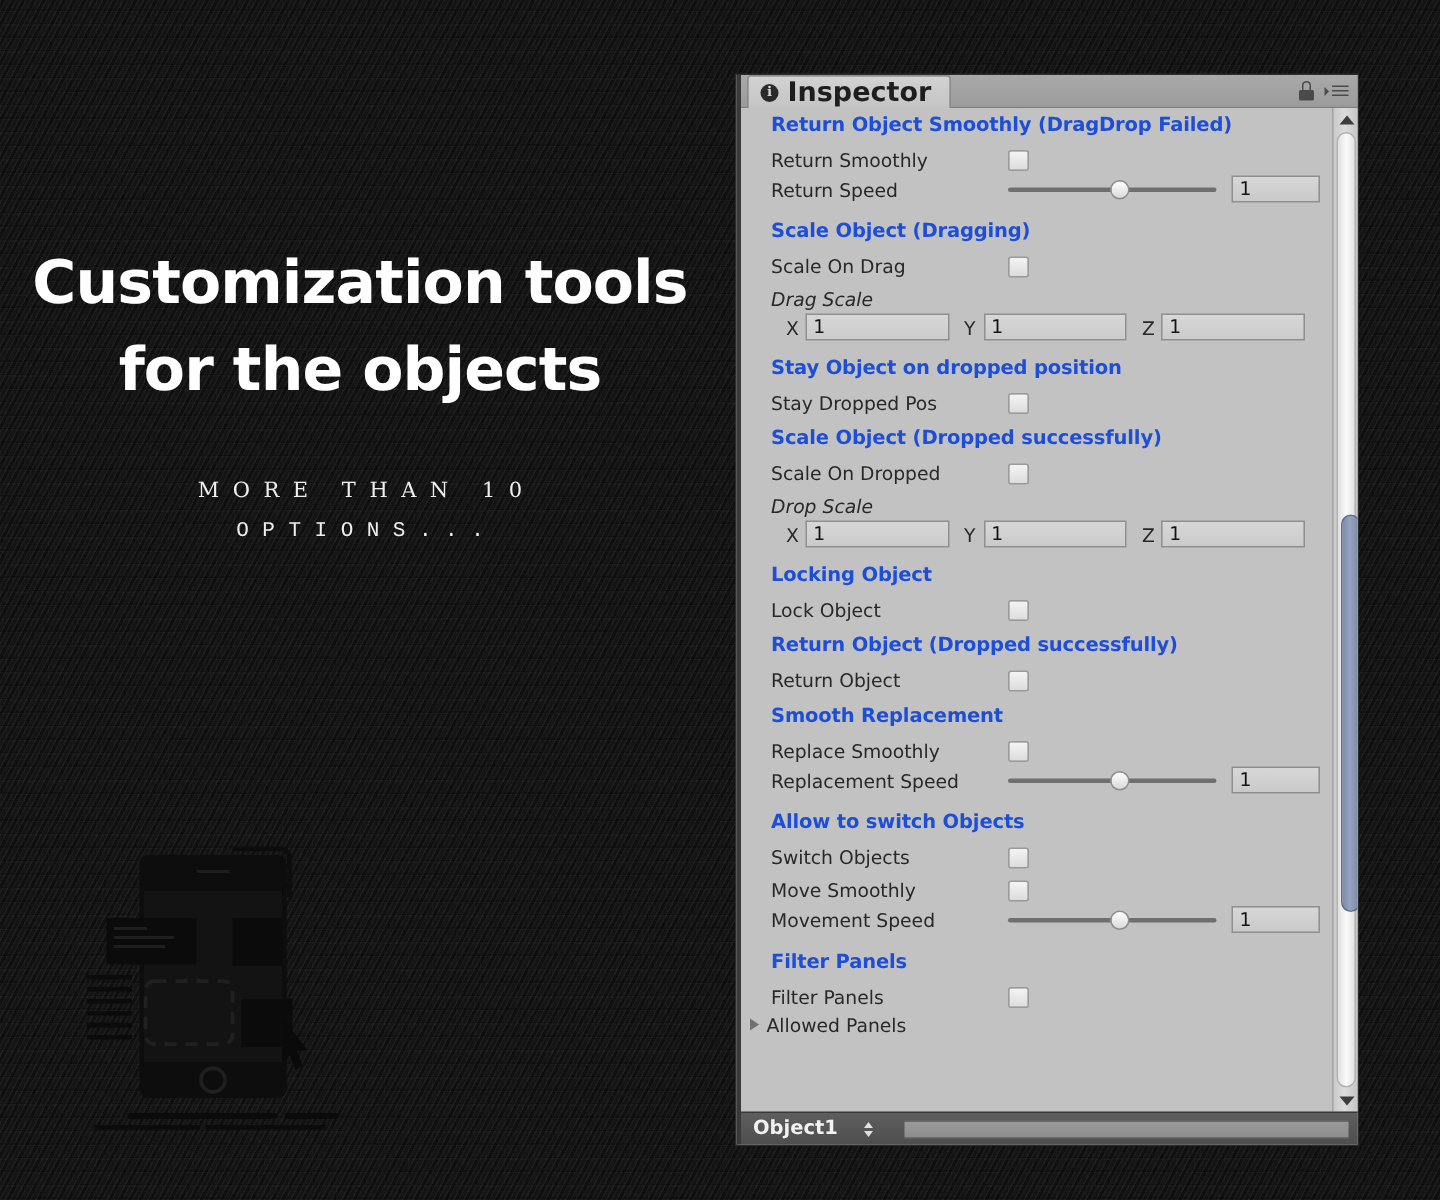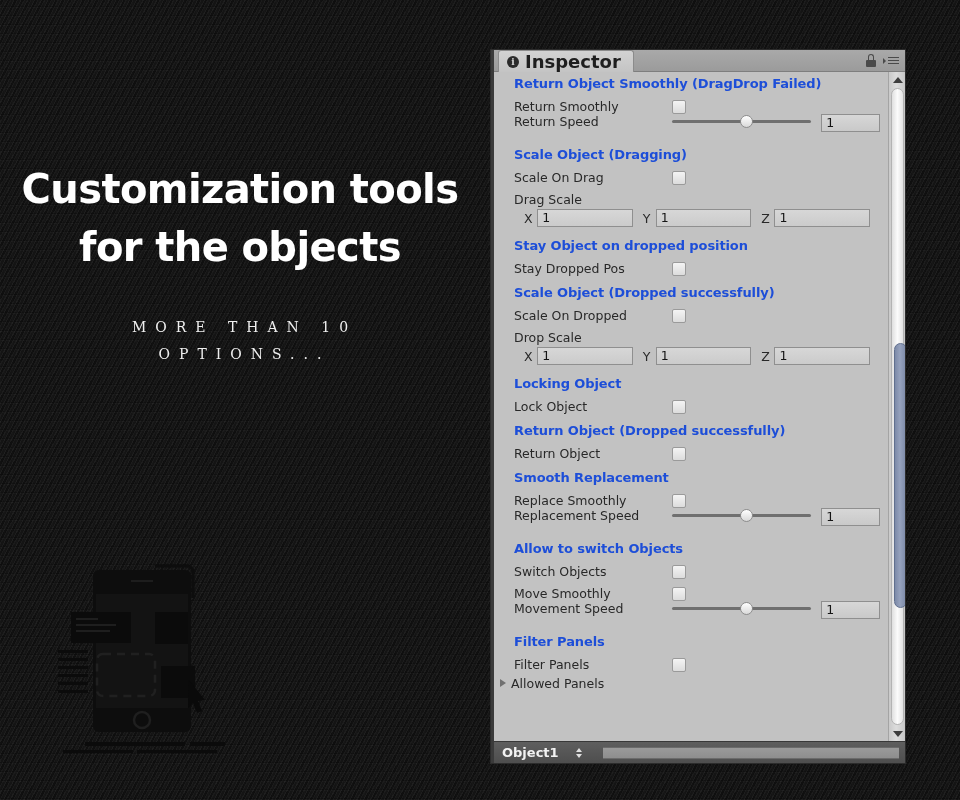--- a/index.html
+++ b/index.html
@@ -71,21 +71,21 @@
     left: 0; top: 314px;
     width: 480px;
     text-align: center;
     color: #efefef;
     font-family: "DejaVu Serif", serif;
     font-size: 14px;
     line-height: 1.95;
     letter-spacing: 9px;
     text-indent: 9px;
   }
-  #promo-subtitle .s2 { display: block; }
+  #promo-subtitle .s2 { display: block; font-family: Liberation Mono, monospace; }
 
   
   #illustration {
     position: absolute;
     left: 55px; top: 552px;
     width: 220px; height: 215px;
   }
 
   
   #inspector-window {
@@ -202,30 +202,30 @@
     height: 22px;
     padding-left: 20px;
   }
   .row-label {
     font-size: 12.5px;
     color: #282828;
     width: 158px;
     flex: none;
     font-family: "DejaVu Sans", sans-serif;
   }
-  .row-label.wide { width: 158px; }
+  .row-label.wide { width: 158px; font-style: italic; }
 
   .checkbox {
     width: 14px; height: 14px;
     background: linear-gradient(#f4f4f4, #dcdcdc);
     border: 1px solid #9a9a9a;
     border-radius: 2px;
   }
 
-  .slider-row { display: flex; align-items: flex-start; height: 24px; padding-left: 20px; }
+  .slider-row { display: flex; align-items: center; height: 24px; padding-left: 20px; }
   .slider-track {
     position: relative;
     width: 148px; height: 14px;
     display: flex; align-items: center;
     margin-right: 10px;
   }
   .slider-track .line {
     width: 100%; height: 3px;
     background: #6f6f6f;
     border-radius: 2px;

